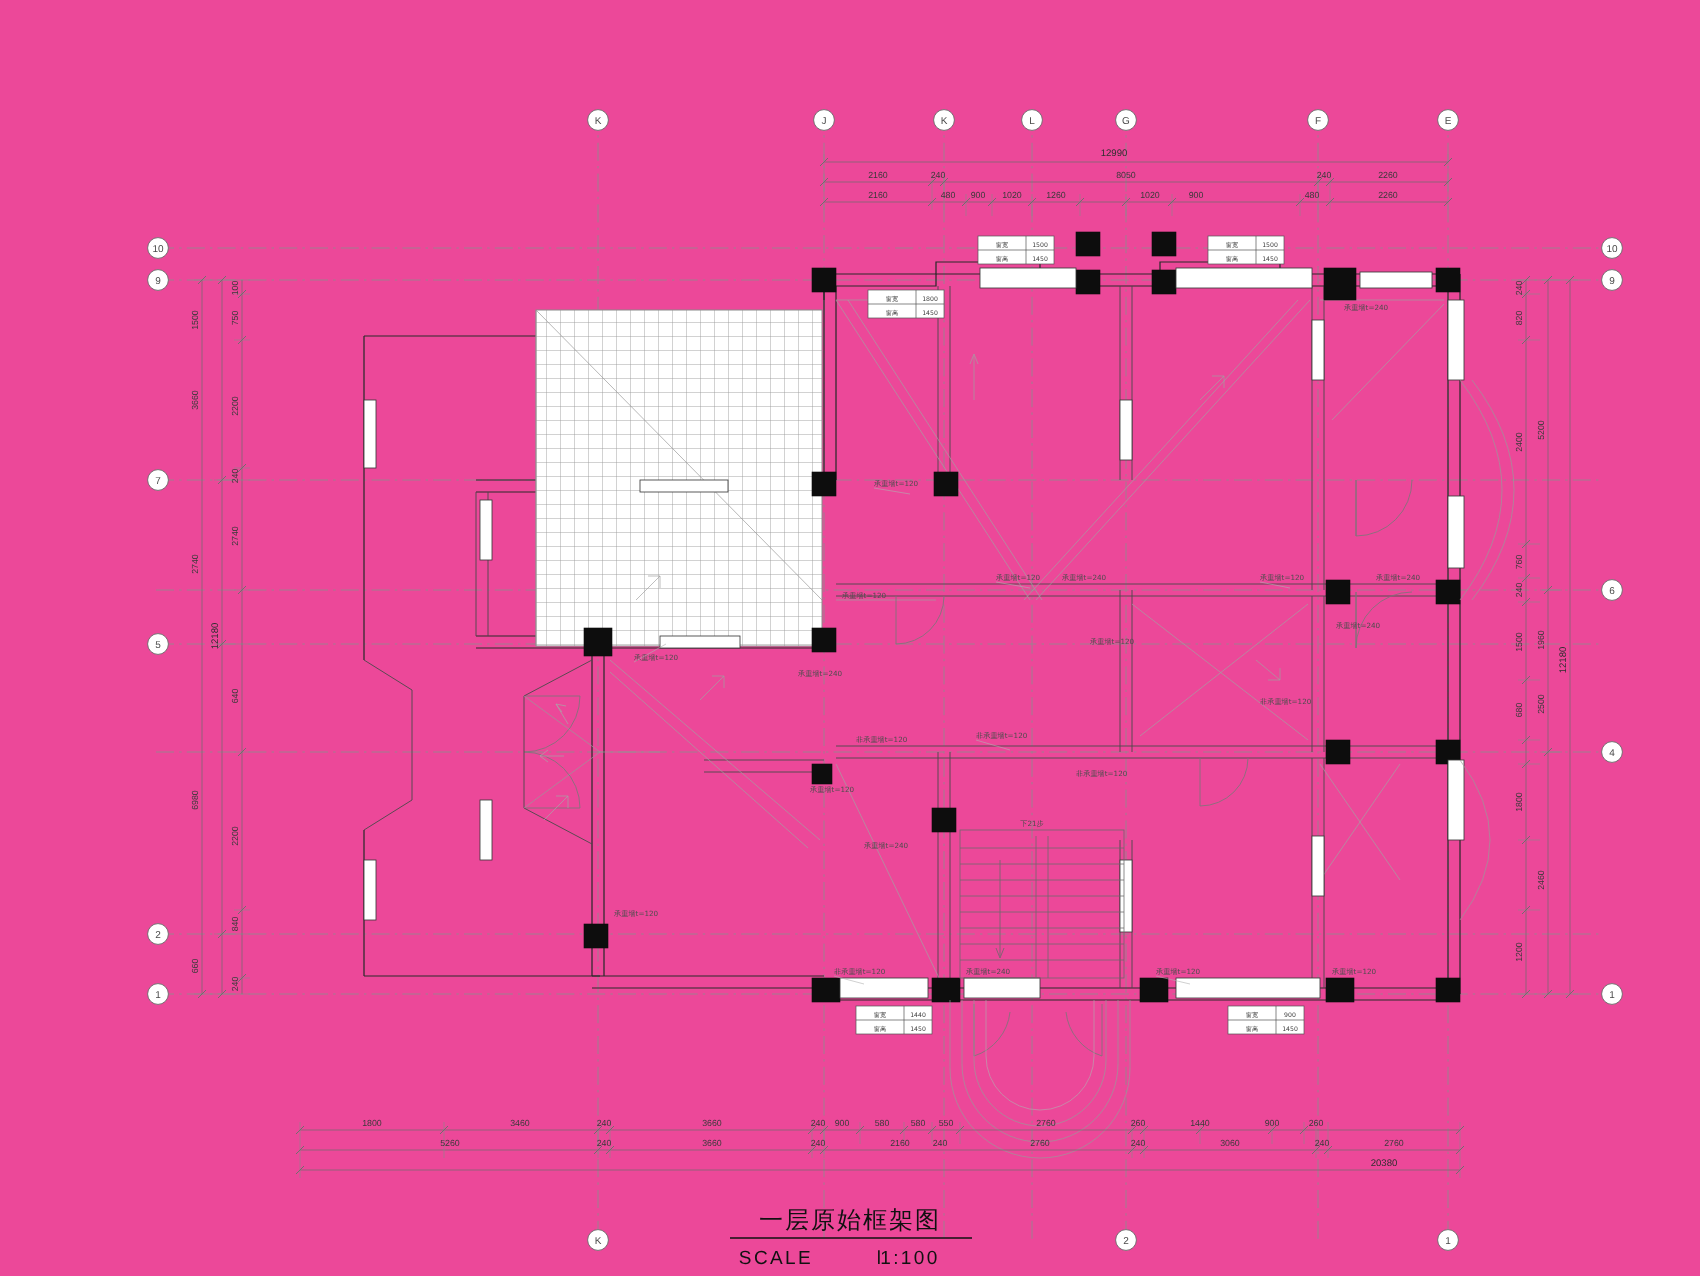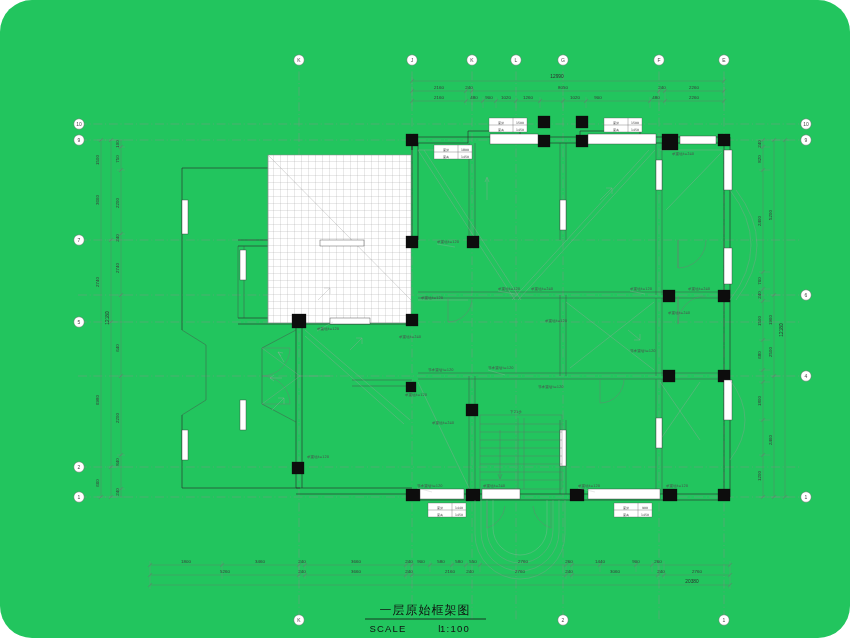--- a/index.html
+++ b/index.html
@@ -11,22 +11,21 @@
     width: 850px;
     height: 638px;
     overflow: hidden;
     font-family: "Liberation Sans", sans-serif;
     color: #1a1a1a;
   }
   #sheet {
     position: relative;
     width: 850px;
     height: 638px;
-    background: #22c55e;
-    border-radius: 32px;
+    background: #ec4899;
   }
   svg#drawing {
     position: absolute;
     left: 0;
     top: 0;
     width: 850px;
     height: 638px;
     display: block;
   }
   .dimtxt {

